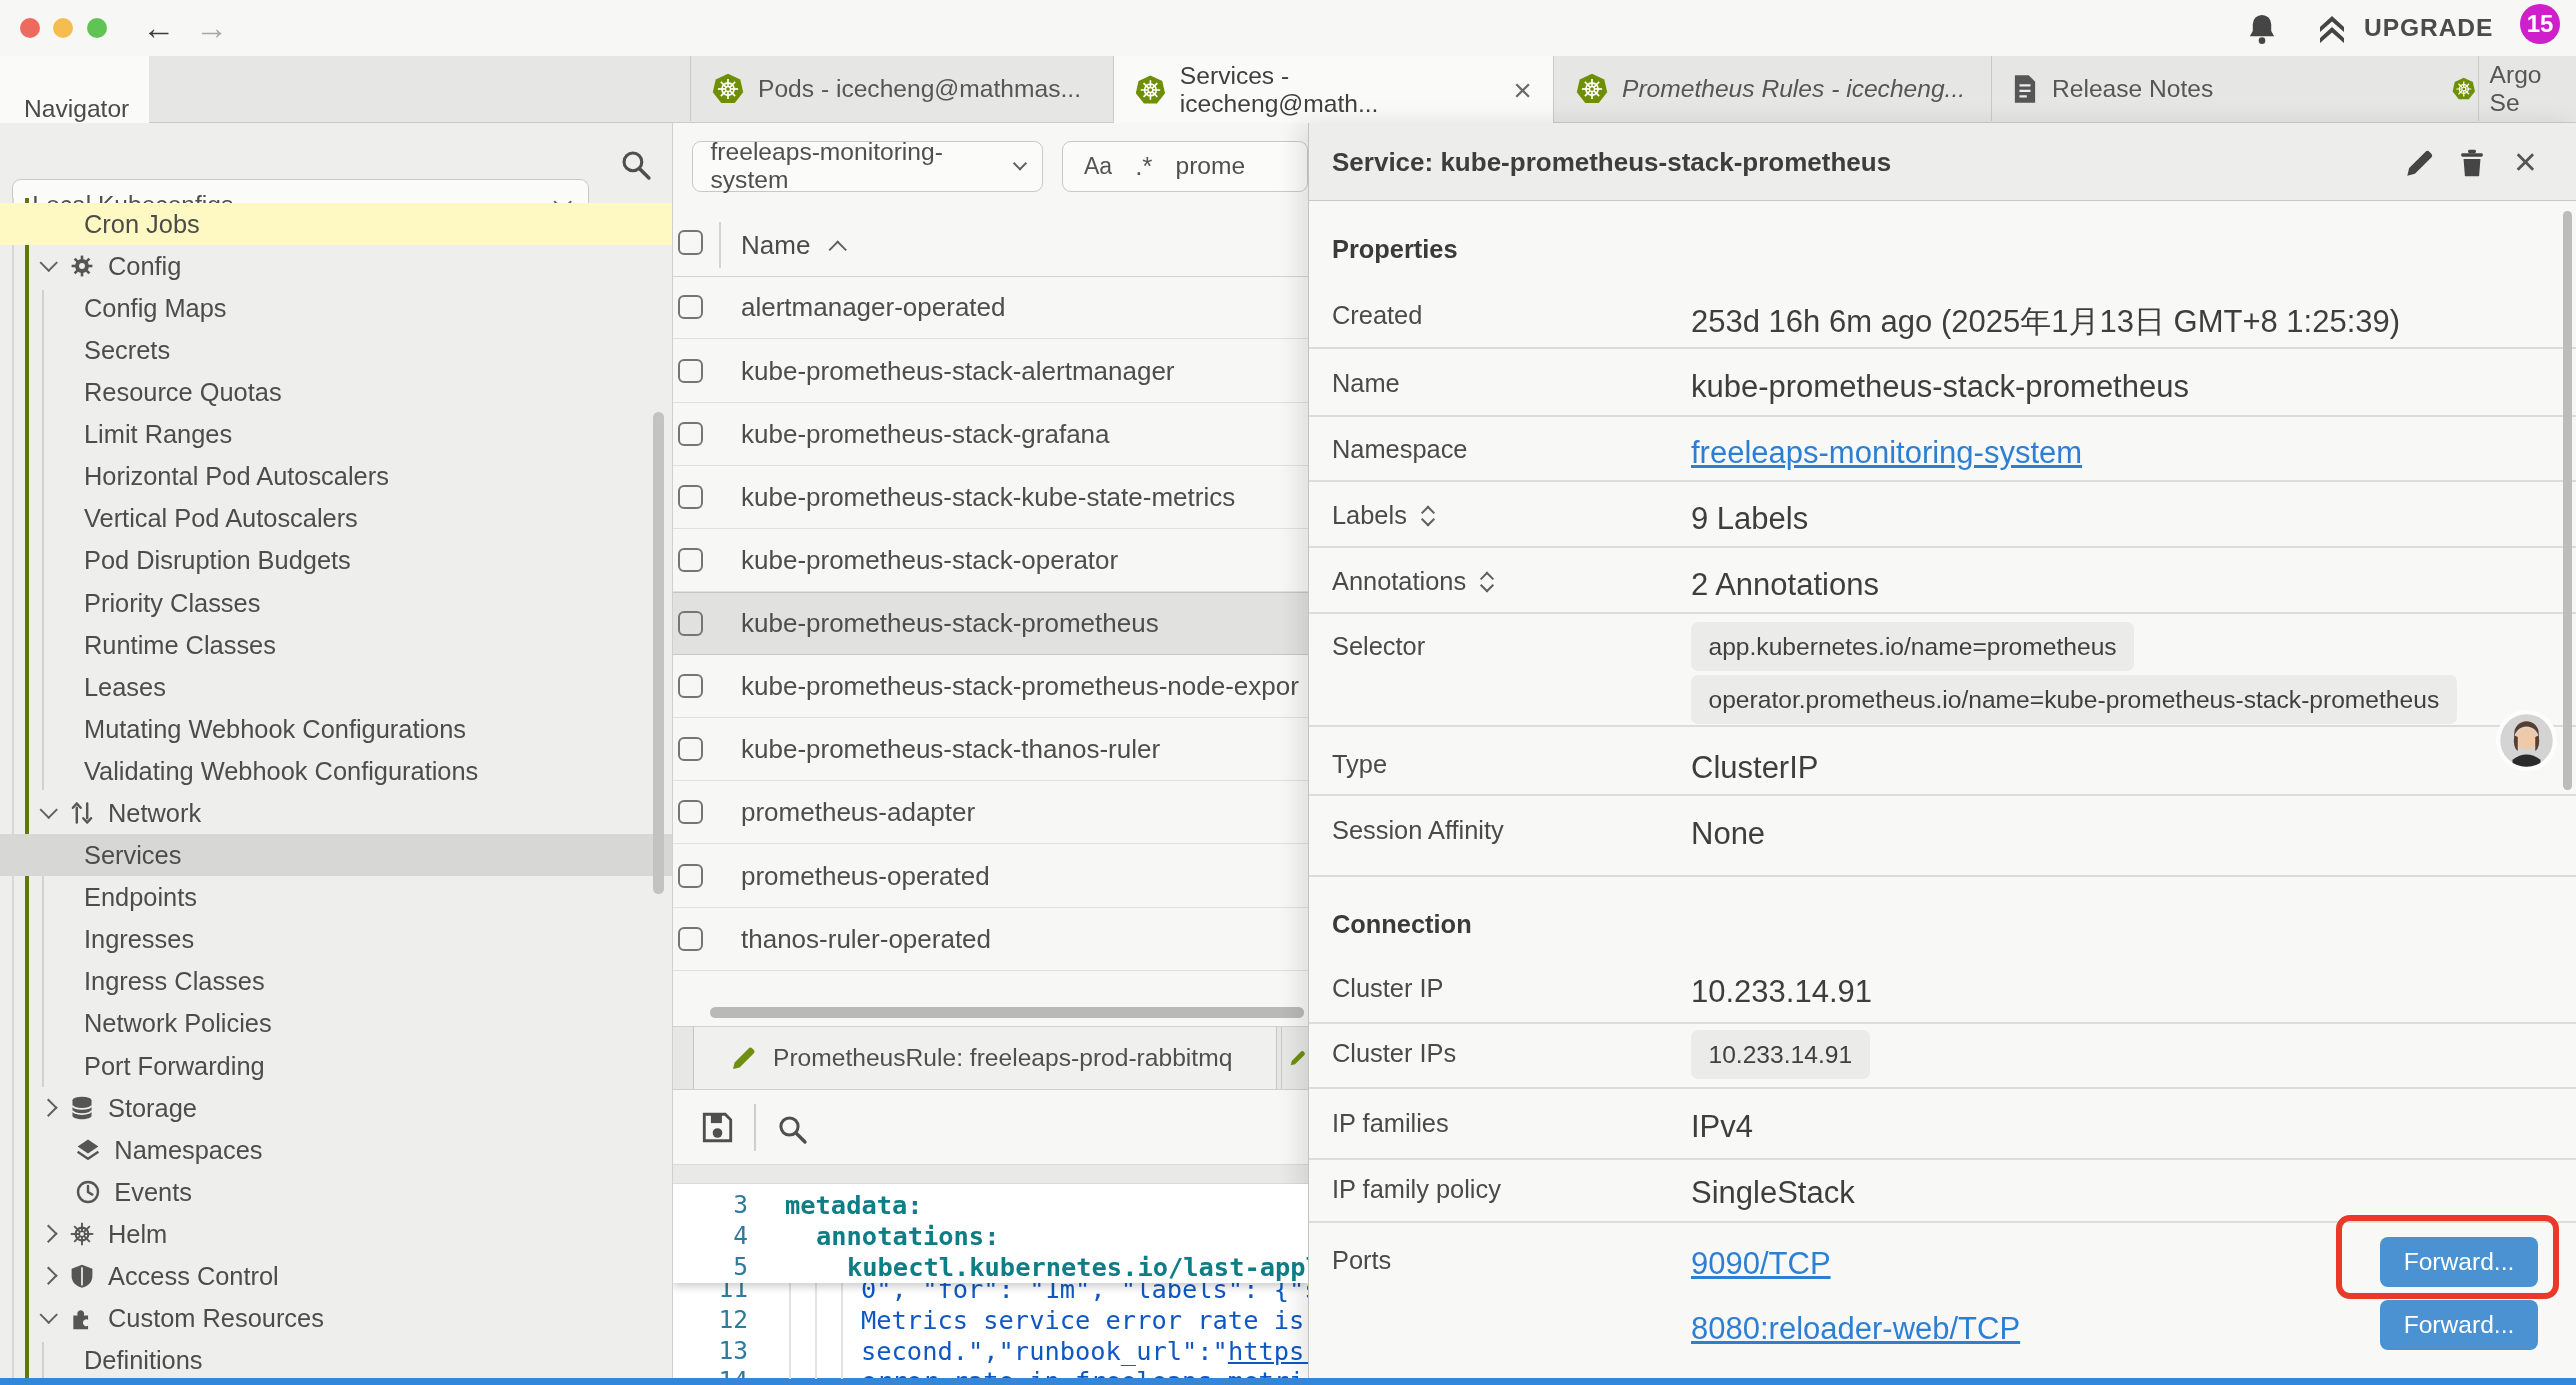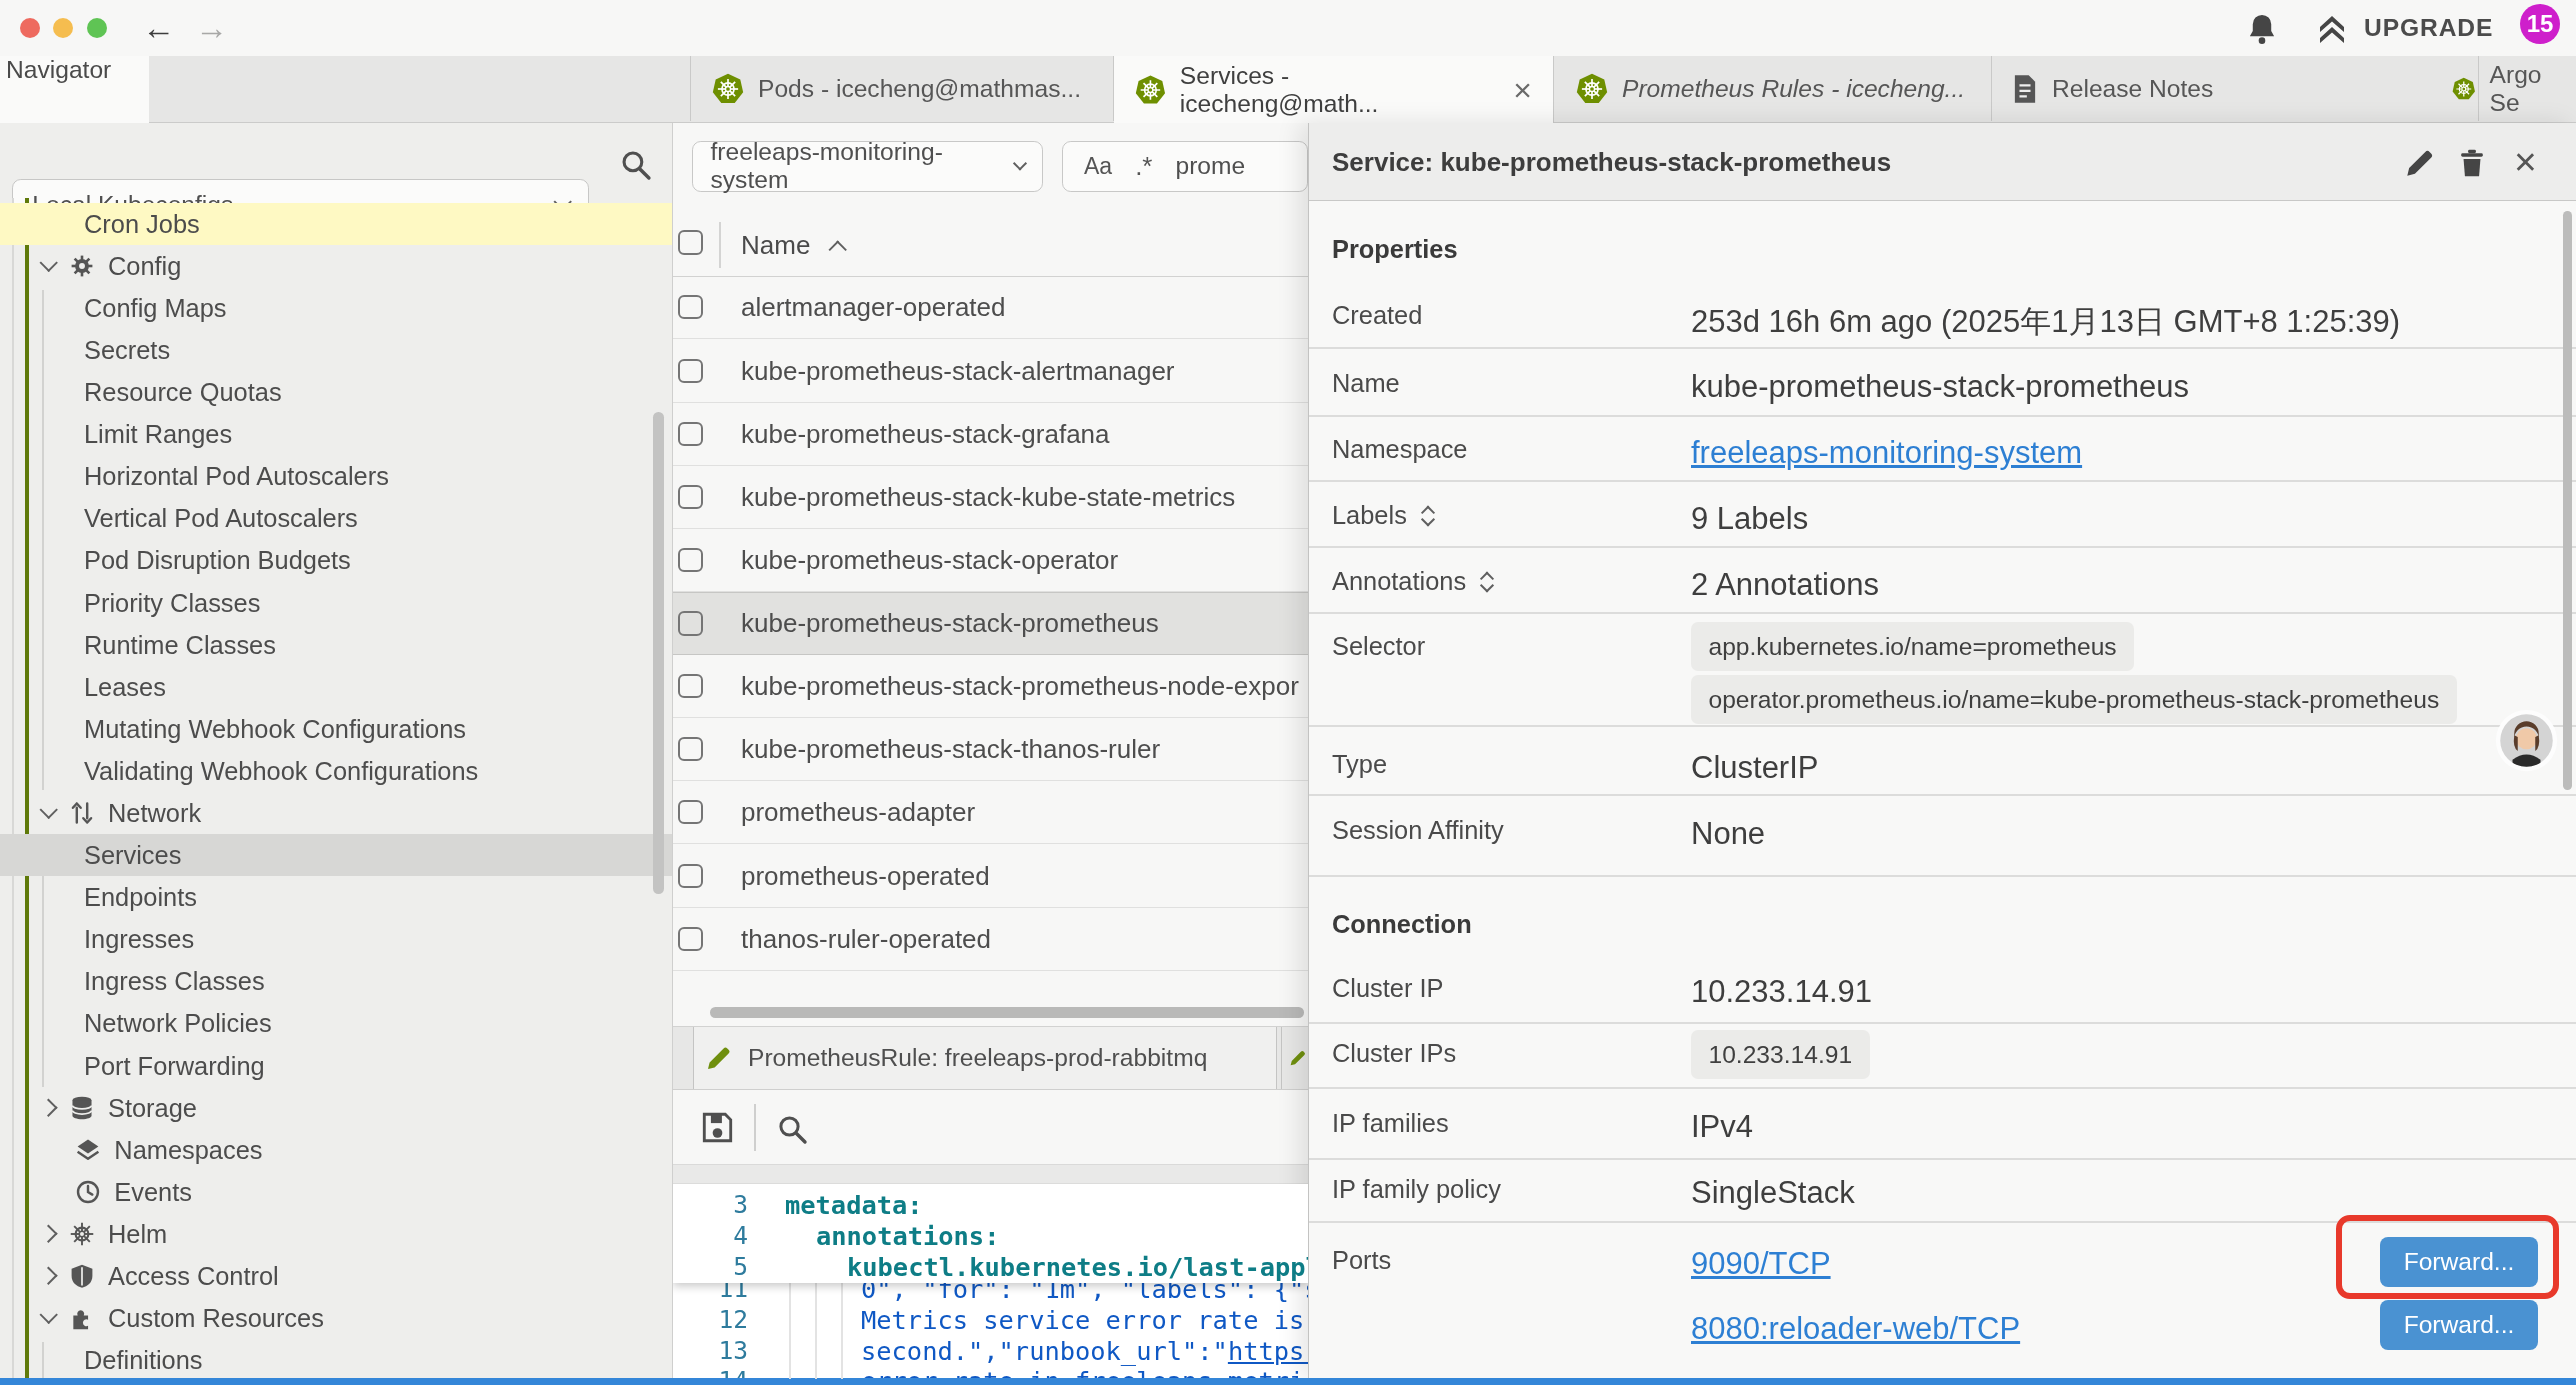--- a/index.html
+++ b/index.html
@@ -14,22 +14,22 @@
          display:flex;align-items:center;justify-content:center;top:4.4px;}
   .upgrade-label{font-size:24.6px;font-weight:600;letter-spacing:0.9px;line-height:56px;top:0;color:#4b4b4b;}
   
   .tabbar{left:0;top:56px;width:2576px;height:67px;background:#e6e6e5;border-bottom:1.8px solid #cbcbca;box-sizing:border-box;}
   .tab{position:absolute;top:0;height:65px;display:flex;align-items:center;gap:14px;box-sizing:border-box;
        font-size:24.6px;color:#565656;padding:0 21px;border-right:1.8px solid #c9c9c8;}
   .tab.first{border-left:1.8px solid #c9c9c8;}
   .tab.active{background:#fafaf9;height:67px;color:#3f3f3f;}
   .tab .close{margin-left:16px;font-size:32px;color:#6a6a6a;line-height:1;}
   .tab.italic span.tlabel{font-style:italic;}
-  .navtab{left:0;top:0;width:149px;height:67px;background:#fafaf9;display:flex;align-items:flex-start;
-          padding-left:6px;font-size:24.6px;color:#4a4a4a;box-sizing:border-box;}
+  .navtab{left:0;top:0;width:149px;height:67px;background:#fafaf9;display:flex;align-items:flex-end;
+          padding-left:24px;font-size:24.6px;color:#4a4a4a;box-sizing:border-box;}
   
   .chev{display:inline-block;width:11.4px;height:11.4px;border-right:2.6px solid #5f5f5f;border-bottom:2.6px solid #5f5f5f;}
   .chev.down{transform:rotate(45deg) translate(-1.8px,-1.8px);}
   .chev.right{transform:rotate(-45deg);}
   .chev.up{transform:rotate(-135deg) translate(-2.6px,-2.6px);}
   .chev.sm{width:8px;height:8px;border-width:2.2px;}
   
   .sidebar{left:0;top:123px;width:673px;height:1256px;background:#eeeeec;border-right:1.8px solid #cfcfce;box-sizing:border-box;overflow:hidden;}
   .kubeconfig{left:12.3px;top:16px;width:577px;height:51px;background:#fbfbfa;border:1.8px solid #c7c7c6;border-radius:8.8px;
               box-sizing:border-box;display:flex;align-items:center;justify-content:space-between;padding:0 19px;font-size:24.6px;color:#4f4f4f;margin-top:40px;}
@@ -51,21 +51,21 @@
   .checkbox{width:24.6px;height:24.6px;border:2.6px solid #757575;border-radius:6.1px;box-sizing:border-box;background:transparent;}
   .thead{left:0;top:88px;width:635px;height:66px;border-bottom:1.8px solid #d2d2d1;box-sizing:border-box;}
   .svc-row{position:absolute;left:0;width:635px;height:63px;border-bottom:1.8px solid #e0e0df;box-sizing:border-box;
            display:flex;align-items:center;font-size:26px;color:#4d4d4d;}
   .svc-row .checkbox{position:absolute;left:5.3px;}
   .svc-row .nm{position:absolute;left:68px;white-space:nowrap;overflow:hidden;max-width:561px;}
   .svc-row.sel{background:#e1e1df;border-top:1.8px solid #c6c6c4;border-bottom:1.8px solid #c6c6c4;}
   .hscroll{left:37px;top:884px;width:594px;height:10.5px;background:#b9b9b8;border-radius:5.3px;}
   .ed-tabbar{left:0;top:903px;width:635px;height:64px;background:#e7e7e6;border-top:1.8px solid #d2d2d1;border-bottom:1.8px solid #cfcfce;box-sizing:border-box;}
   .ed-tab{position:absolute;left:20px;top:0;width:584px;height:62px;background:#f0f0ef;border-left:1.8px solid #c4c4c3;border-right:1.8px solid #c4c4c3;
-          box-sizing:border-box;display:flex;align-items:center;gap:16px;padding-left:12px;font-size:24.6px;color:#4f4f4f;}
+          box-sizing:border-box;display:flex;align-items:center;gap:16px;padding-left:37px;font-size:24.6px;color:#4f4f4f;}
   .ed-tab2{position:absolute;left:608px;top:0;width:26px;height:62px;border-left:1.8px solid #c4c4c3;display:flex;align-items:center;padding-left:7px;box-sizing:border-box;}
   .ed-toolbar{left:0;top:967px;width:635px;height:75px;background:#f7f7f6;border-bottom:1.8px solid #dadad9;box-sizing:border-box;}
   .ed-strip{left:0;top:1042px;width:635px;height:19px;background:#e9e9e8;border-bottom:1.8px solid #dcdcdb;box-sizing:border-box;}
   .code{left:0;top:1061px;width:635px;height:195px;background:#ffffff;overflow:hidden;font-family:"DejaVu Sans Mono","Liberation Mono",monospace;font-size:25.4px;}
   .cl{position:absolute;left:0;width:635px;height:31px;display:flex;align-items:center;white-space:pre;}
   .cl .ln{position:absolute;left:0px;width:75px;text-align:right;color:#2e7b9d;font-size:24.6px;}
   .cl .ct{position:absolute;white-space:pre;}
   .key{color:#0e7d86;font-weight:bold;}
   .str{color:#0f58c4;}
   .sticky{position:absolute;left:0;top:0;width:635px;height:99px;background:#ffffff;box-shadow:0 3.5px 8.8px rgba(0,0,0,0.22);z-index:3;}

